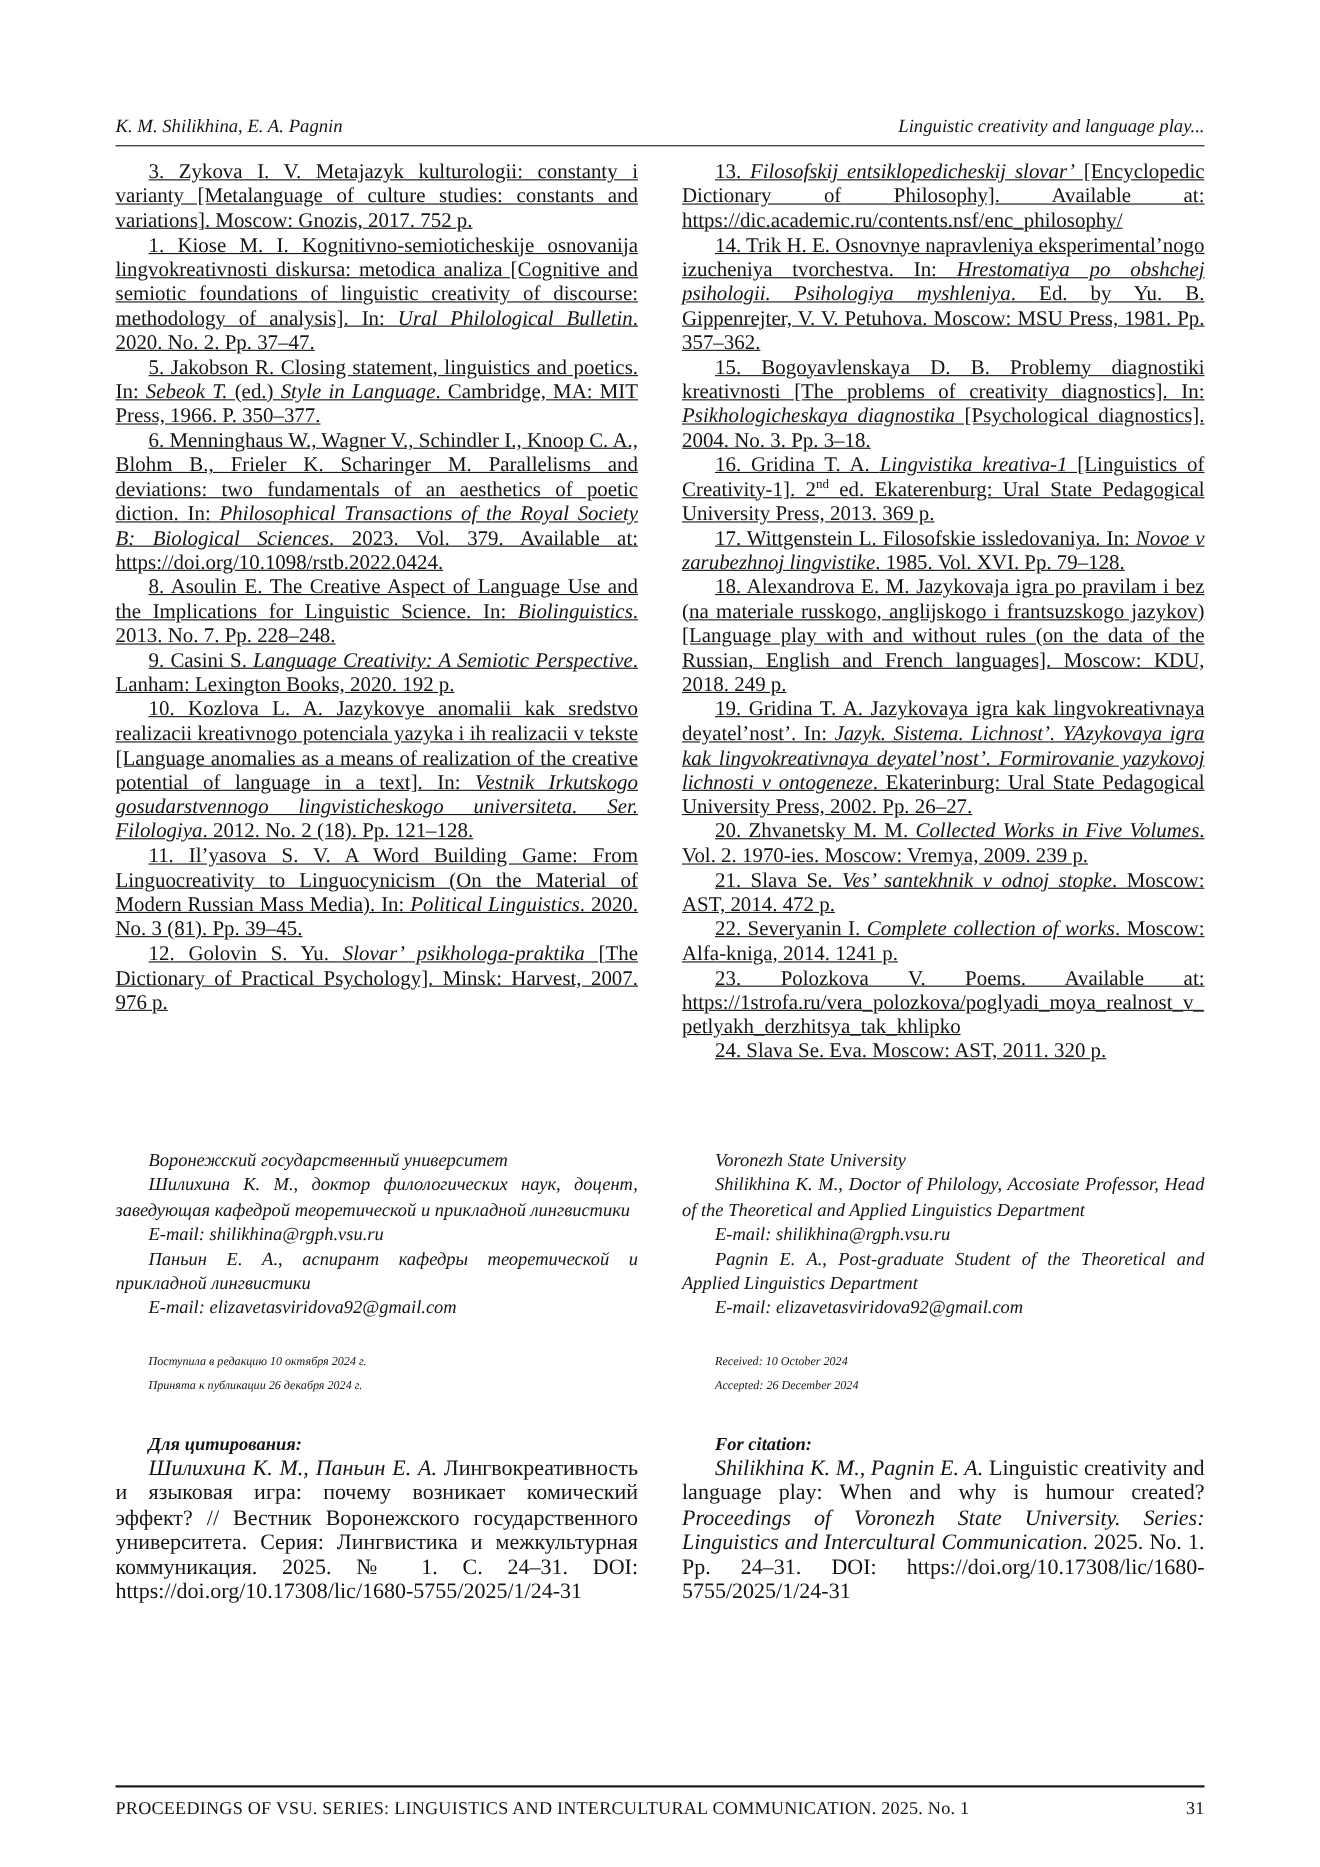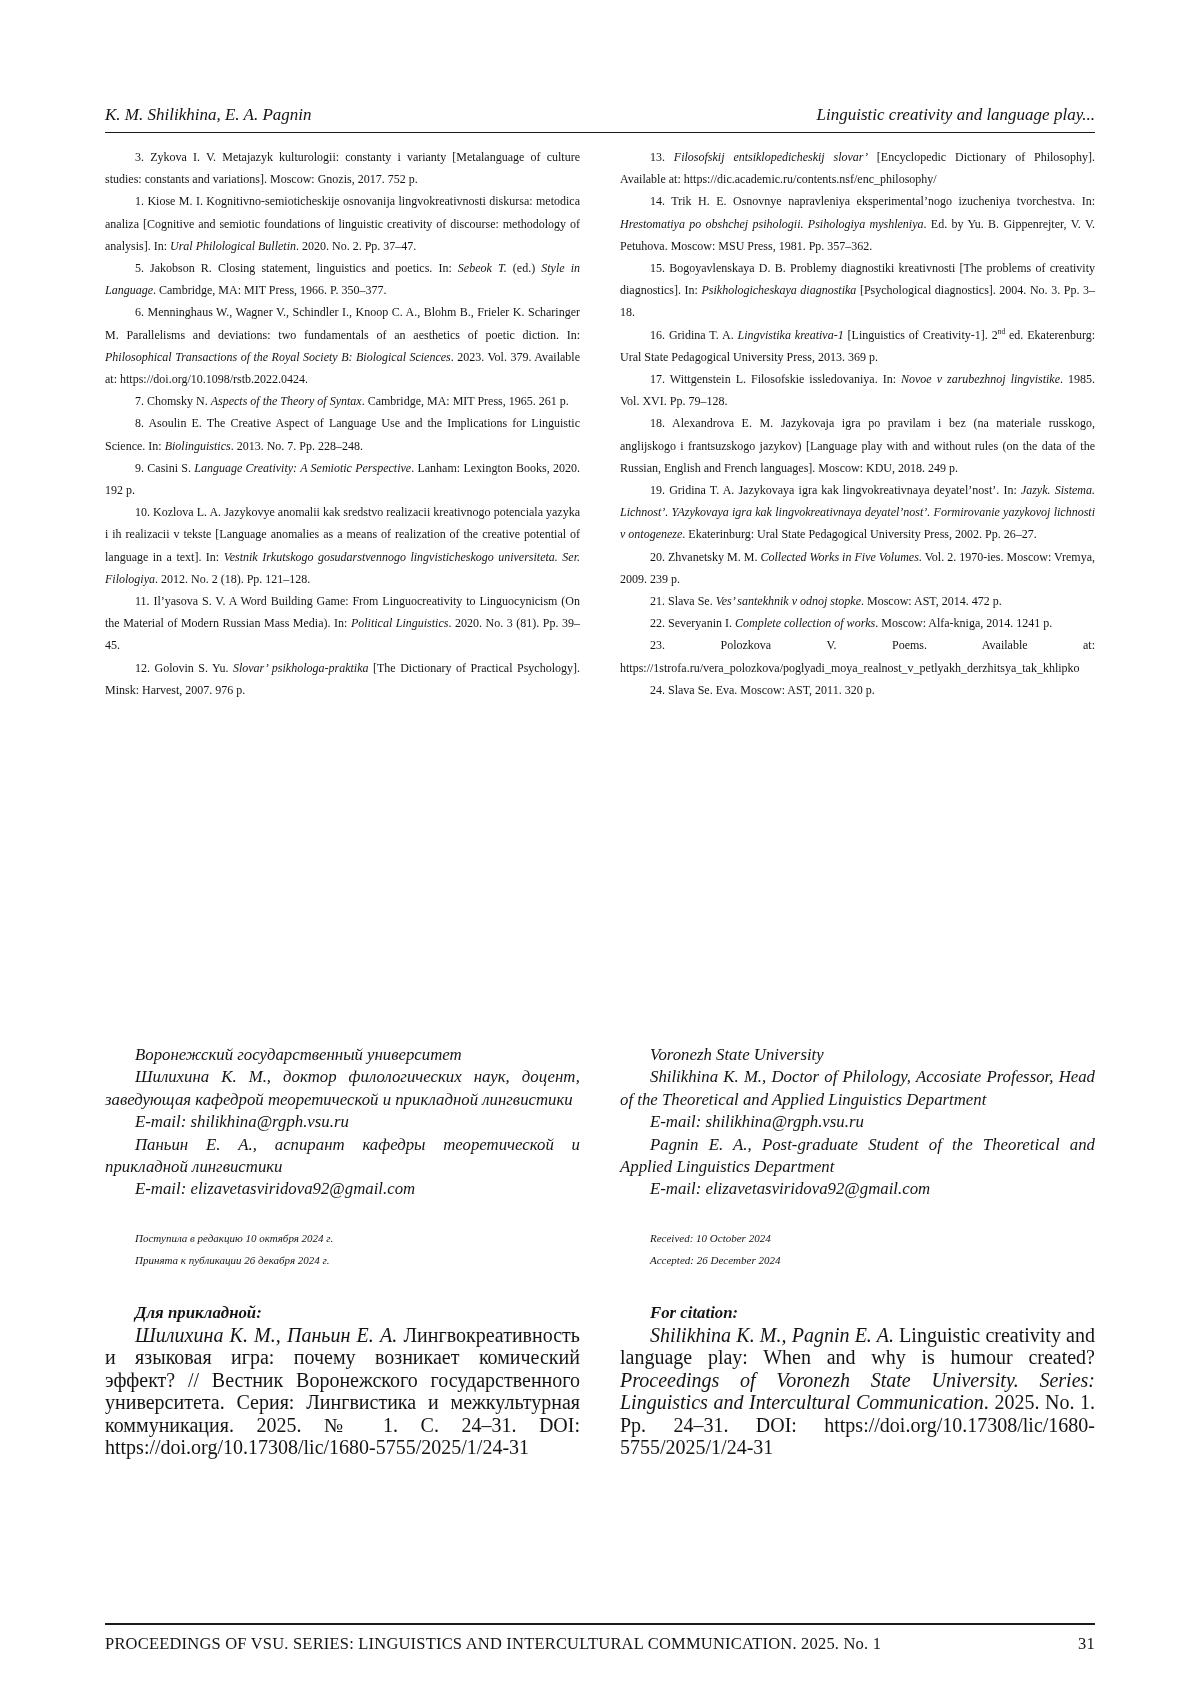--- a/index.html
+++ b/index.html
@@ -37,26 +37,27 @@
   }
   .col {
     width: 475px;
     flex: 0 0 475px;
   }
   .refs {
     min-height: 838px;
   }
   .ref {
     margin: 0;
-    font-size: 12px;
+    font-size: 19px;
     line-height: 22.2px;
     text-align: justify;
     text-indent: 30px;
     overflow-wrap: break-word;
     word-break: break-word;
+    text-decoration: underline;
   }
   .affil {
     margin-top: 60px;
     font-style: italic;
   }
   .affil-p {
     margin: 0;
     font-size: 16.8px;
     line-height: 22.4px;
     text-align: justify;
@@ -121,21 +122,20 @@
   </header>
 
   <main class="columns">
 
     <section class="col">
       <div class="refs">
           <p class="ref"><span>3. Zykova I. V. Metajazyk kulturologii: constanty i varianty [Metalanguage of culture studies: constants and variations]. Moscow: Gnozis, 2017. 752 p.</span></p>
           <p class="ref"><span>1. Kiose M. I. Kognitivno-semioticheskije osnovanija lingvokreativnosti diskursa: metodica analiza [Cognitive and semiotic foundations of linguistic creativity of discourse: methodology of analysis]. In: </span><span class="i">Ural Philological Bulletin</span><span>. 2020. No. 2. Pp. 37–47.</span></p>
           <p class="ref"><span>5. Jakobson R. Closing statement, linguistics and poetics. In: </span><span class="i">Sebeok T.</span><span> (ed.) </span><span class="i">Style in Language</span><span>. Cambridge, MA: MIT Press, 1966. P. 350–377.</span></p>
           <p class="ref"><span>6. Menninghaus W., Wagner V., Schindler I., Knoop C. A., Blohm B., Frieler K. Scharinger M. Parallelisms and deviations: two fundamentals of an aesthetics of poetic diction. In: </span><span class="i">Philosophical Transactions of the Royal Society B: Biological Sciences</span><span>. 2023. Vol. 379. Available at: https://doi.org/10.1098/rstb.2022.0424.</span></p>
-          <p class="ref"><span>7. Chomsky N. </span><span class="i">Aspects of the Theory of Syntax</span><span>. Cambridge, MA: MIT Press, 1965. 261 p.</span></p>
           <p class="ref"><span>8. Asoulin E. The Creative Aspect of Language Use and the Implications for Linguistic Science. In: </span><span class="i">Biolinguistics</span><span>. 2013. No. 7. Pp. 228–248.</span></p>
           <p class="ref"><span>9. Casini S. </span><span class="i">Language Creativity: A Semiotic Perspective</span><span>. Lanham: Lexington Books, 2020. 192 p.</span></p>
           <p class="ref"><span>10. Kozlova L. A. Jazykovye anomalii kak sredstvo realizacii kreativnogo potenciala yazyka i ih realizacii v tekste [Language anomalies as a means of realization of the creative potential of language in a text]. In: </span><span class="i">Vestnik Irkutskogo gosudarstvennogo lingvisticheskogo universiteta. Ser. Filologiya</span><span>. 2012. No. 2 (18). Pp. 121–128.</span></p>
           <p class="ref"><span>11. Il’yasova S. V. A Word Building Game: From Linguocreativity to Linguocynicism (On the Material of Modern Russian Mass Media). In: </span><span class="i">Political Linguistics</span><span>. 2020. No. 3 (81). Pp. 39–45.</span></p>
           <p class="ref"><span>12. Golovin S. Yu. </span><span class="i">Slovar’ psikhologa-praktika</span><span> [The Dictionary of Practical Psychology]. Minsk: Harvest, 2007. 976 p.</span></p>
         </div>
 
       <div class="affil">
           <p class="affil-p"><span>Воронежский государственный университет</span></p>
           <p class="affil-p"><span>Шилихина К. М., доктор филологических наук, доцент, заведующая кафедрой теоретической и прикладной лингвистики</span></p>
@@ -143,21 +143,21 @@
           <p class="affil-p"><span>Паньин Е. А., аспирант кафедры теоретической и прикладной лингвистики</span></p>
           <p class="affil-p"><span>E-mail: elizavetasviridova92@gmail.com</span></p>
         </div>
 
       <div class="dates">
         <p class="date-p">Поступила в редакцию 10 октября 2024 г.</p>
         <p class="date-p">Принята к публикации 26 декабря 2024 г.</p>
       </div>
 
       <div class="citation">
-        <p class="cit-head">Для прикладной:</p>
+        <p class="cit-head">Для цитирования:</p>
         <p class="cit-body"><span class="i">Шилихина К. М., Паньин Е. А.</span><span> Лингвокреативность и языковая игра: почему возникает комический эффект? // Вестник Воронежского государственного университета. Серия: Лингвистика и межкультурная коммуникация. 2025. № 1. С. 24–31. DOI: https://doi.org/10.17308/lic/1680-5755/2025/1/24-31</span></p>
       </div>
     </section>
 
     <section class="col">
       <div class="refs">
           <p class="ref"><span>13. </span><span class="i">Filosofskij entsiklopedicheskij slovar’</span><span> [Encyclopedic Dictionary of Philosophy]. Available at: https://dic.academic.ru/contents.nsf/enc_philosophy/</span></p>
           <p class="ref"><span>14. Trik H. E. Osnovnye napravleniya eksperimental’nogo izucheniya tvorchestva. In: </span><span class="i">Hrestomatiya po obshchej psihologii. Psihologiya myshleniya</span><span>. Ed. by Yu. B. Gippenrejter, V. V. Petuhova. Moscow: MSU Press, 1981. Pp. 357–362.</span></p>
           <p class="ref"><span>15. Bogoyavlenskaya D. B. Problemy diagnostiki kreativnosti [The problems of creativity diagnostics]. In: </span><span class="i">Psikhologicheskaya diagnostika</span><span> [Psychological diagnostics]. 2004. No. 3. Pp. 3–18.</span></p>
           <p class="ref"><span>16. Gridina T. A. </span><span class="i">Lingvistika kreativa-1</span><span> [Linguistics of Creativity-1]. 2</span><span class="sup">nd</span><span> ed. Ekaterenburg: Ural State Pedagogical University Press, 2013. 369 p.</span></p>

